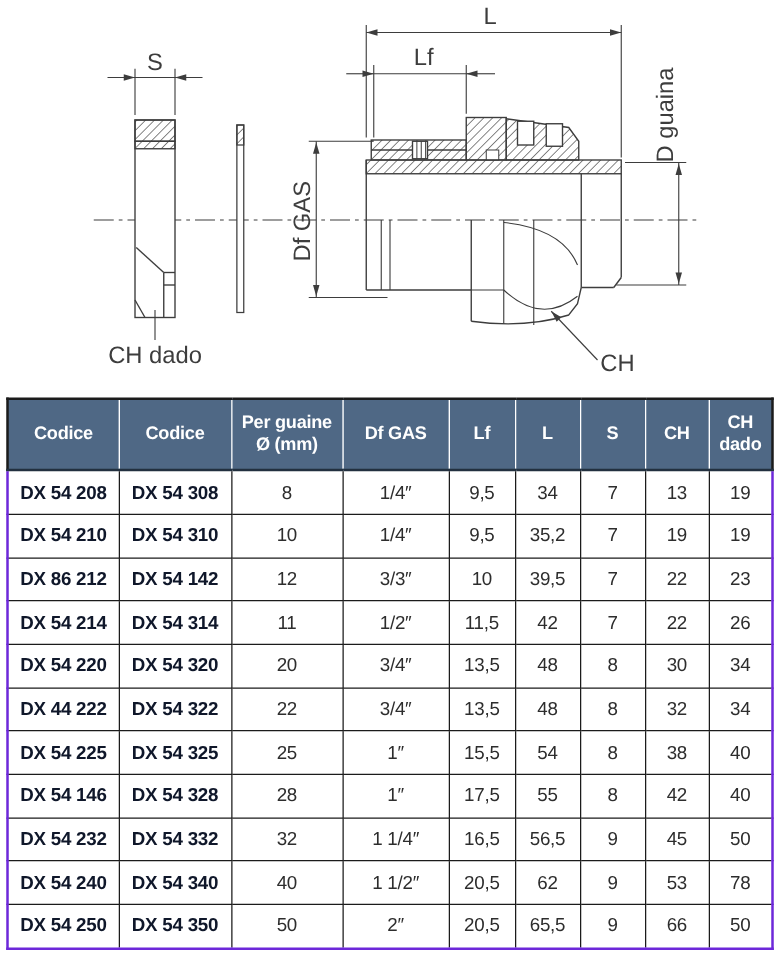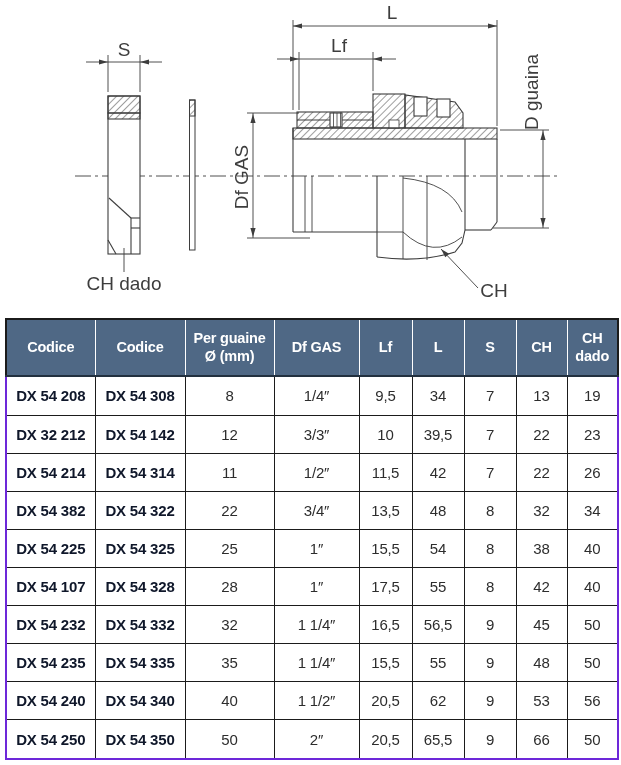--- a/index.html
+++ b/index.html
@@ -182,21 +182,32 @@
             <td class="code">DX 54 308</td>
             <td>8</td>
             <td>1/4″</td>
             <td>9,5</td>
             <td>34</td>
             <td>7</td>
             <td>13</td>
             <td>19</td>
           </tr>
           <tr>
-            <td class="code">DX 32 212</td>
+            <td class="code">DX 54 210</td>
+            <td class="code">DX 54 310</td>
+            <td>10</td>
+            <td>1/4″</td>
+            <td>9,5</td>
+            <td>35,2</td>
+            <td>7</td>
+            <td>19</td>
+            <td>19</td>
+          </tr>
+          <tr>
+            <td class="code">DX 86 212</td>
             <td class="code">DX 54 142</td>
             <td>12</td>
             <td>3/3″</td>
             <td>10</td>
             <td>39,5</td>
             <td>7</td>
             <td>22</td>
             <td>23</td>
           </tr>
           <tr>
@@ -204,21 +215,32 @@
             <td class="code">DX 54 314</td>
             <td>11</td>
             <td>1/2″</td>
             <td>11,5</td>
             <td>42</td>
             <td>7</td>
             <td>22</td>
             <td>26</td>
           </tr>
           <tr>
-            <td class="code">DX 54 382</td>
+            <td class="code">DX 54 220</td>
+            <td class="code">DX 54 320</td>
+            <td>20</td>
+            <td>3/4″</td>
+            <td>13,5</td>
+            <td>48</td>
+            <td>8</td>
+            <td>30</td>
+            <td>34</td>
+          </tr>
+          <tr>
+            <td class="code">DX 44 222</td>
             <td class="code">DX 54 322</td>
             <td>22</td>
             <td>3/4″</td>
             <td>13,5</td>
             <td>48</td>
             <td>8</td>
             <td>32</td>
             <td>34</td>
           </tr>
           <tr>
@@ -226,21 +248,21 @@
             <td class="code">DX 54 325</td>
             <td>25</td>
             <td>1″</td>
             <td>15,5</td>
             <td>54</td>
             <td>8</td>
             <td>38</td>
             <td>40</td>
           </tr>
           <tr>
-            <td class="code">DX 54 107</td>
+            <td class="code">DX 54 146</td>
             <td class="code">DX 54 328</td>
             <td>28</td>
             <td>1″</td>
             <td>17,5</td>
             <td>55</td>
             <td>8</td>
             <td>42</td>
             <td>40</td>
           </tr>
           <tr>
@@ -248,40 +270,29 @@
             <td class="code">DX 54 332</td>
             <td>32</td>
             <td>1 1/4″</td>
             <td>16,5</td>
             <td>56,5</td>
             <td>9</td>
             <td>45</td>
             <td>50</td>
           </tr>
           <tr>
-            <td class="code">DX 54 235</td>
-            <td class="code">DX 54 335</td>
-            <td>35</td>
-            <td>1 1/4″</td>
-            <td>15,5</td>
-            <td>55</td>
-            <td>9</td>
-            <td>48</td>
-            <td>50</td>
-          </tr>
-          <tr>
             <td class="code">DX 54 240</td>
             <td class="code">DX 54 340</td>
             <td>40</td>
             <td>1 1/2″</td>
             <td>20,5</td>
             <td>62</td>
             <td>9</td>
             <td>53</td>
-            <td>56</td>
+            <td>78</td>
           </tr>
           <tr>
             <td class="code">DX 54 250</td>
             <td class="code">DX 54 350</td>
             <td>50</td>
             <td>2″</td>
             <td>20,5</td>
             <td>65,5</td>
             <td>9</td>
             <td>66</td>

